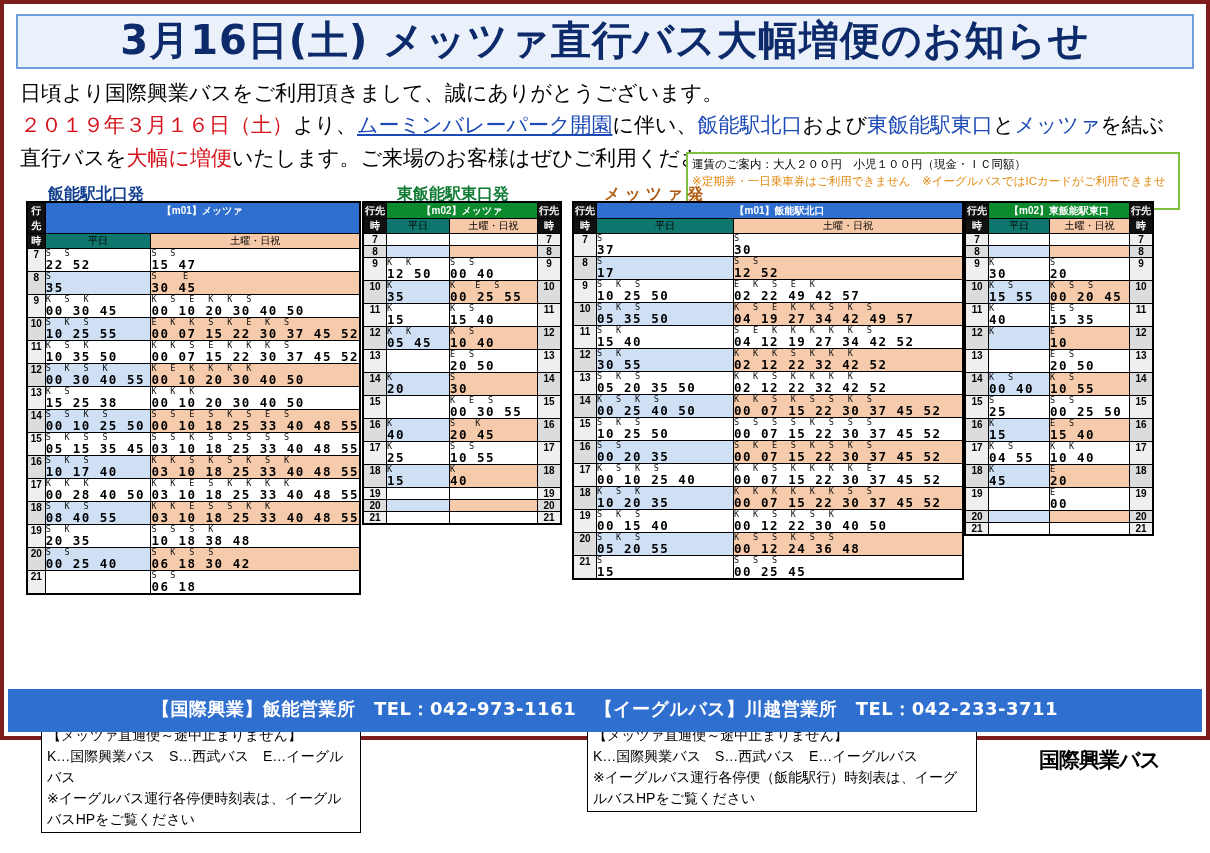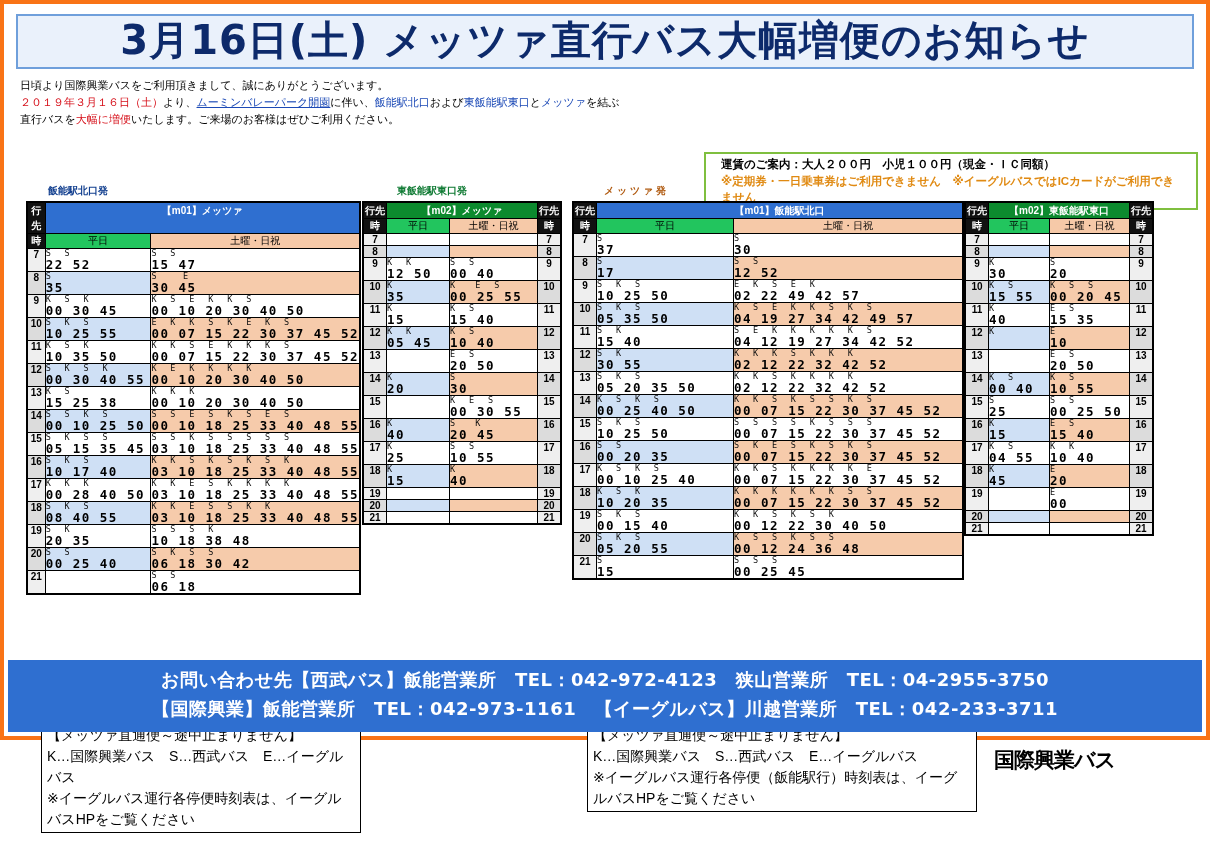--- a/index.html
+++ b/index.html
@@ -6,66 +6,65 @@
   body{
     width:1210px;height:853px;
     background:#ffffff;
     font-family:"Liberation Sans","DejaVu Sans",sans-serif;
     color:#000;
     position:relative;
     overflow:hidden;
   }
   .page{
     position:relative;width:1210px;height:740px;
-    border:4px solid #f97316;
+    border:4px solid #7f1d1d;
     box-sizing:border-box;
     background:#fff;
   }
   
   .title-bar{
     margin:10px 12px 0 12px;
     background:#eaf1fb;
     border:2px solid #6f9fdb;
     text-align:center;
     padding:2px 0 4px 0;
   }
   .title-bar .title-text{
     font-size:40px;font-weight:bold;letter-spacing:1px;
     color:#0d2a6b;
     font-family:"DejaVu Sans","Liberation Sans",sans-serif;
     line-height:1.12;
   }
   
   .intro{
     margin:8px 14px 0 16px;
-    font-size:11px;
+    font-size:21px;
     line-height:1.55;
     font-family:"DejaVu Sans","Liberation Sans",sans-serif;
   }
   .intro .l2{display:block;}
   .red{color:#d6101a;}
   .blue{color:#1b49b6;}
   .ul-blue{color:#1b49b6;text-decoration:underline;}
   .fare-box{
     position:absolute;
-    left:700px;top:148px;width:494px;
+    left:682px;top:148px;width:494px;
     border:2px solid #7fbf3f;
     background:#fff;
     font-size:11.5px;
     line-height:1.45;
-    padding:2px 15px;
+    padding:2px 4px;
     box-sizing:border-box;
-    font-weight:bold;
   }
   .fare-box .fare-line1{color:#000;}
   .fare-box .fare-line2{color:#e08a12;}
   
   .deplabel{
     position:absolute;
-    font-size:10px;
+    font-size:16px;
     font-weight:bold;
   }
   .dep-blue{color:#123f8f;}
   .dep-green{color:#0f7a33;}
   .dep-orange{color:#b05a10;text-align:right;}
   
   .tt{
     position:absolute;
     border:1px solid #000;
     box-sizing:border-box;
@@ -88,21 +87,21 @@
   }
   .hdr-route-green{
     background:#0c8a2e;color:#fff;font-weight:bold;text-align:center;
     font-size:12px;height:15px;line-height:15px;
   }
   .hdr-hour{
     background:#111;color:#fff;font-size:9.5px;text-align:center;
     height:14px;line-height:14px;font-weight:bold;
   }
   .hdr-wd{
-    background:#22c55e;text-align:center;font-size:10px;height:14px;line-height:14px;
+    background:#0f766e;text-align:center;font-size:10px;height:14px;line-height:14px;
   }
   .hdr-we{
     background:#f6c9a8;text-align:center;font-size:10px;height:14px;line-height:14px;margin-left:28px;
   }
   td.hourcell{
     background:#efefef;text-align:center;font-weight:bold;font-size:13px;
     width:22px;
   }
   td.cell{
     padding:1px 3px 2px 3px;
@@ -947,20 +946,19 @@
     <div>K…国際興業バス　S…西武バス　E…イーグルバス</div>
     <div>※イーグルバス運行各停便時刻表は、イーグルバスHPをご覧ください</div>
   </div>
 
   <div class="notes" style="left:583px;top:718px;width:390px;">
     <div>【メッツァ直通便～途中止まりません】</div>
     <div>K…国際興業バス　S…西武バス　E…イーグルバス</div>
     <div>※イーグルバス運行各停便（飯能駅行）時刻表は、イーグルバスHPをご覧ください</div>
   </div>
 
-  <div class="logo" style="left:990px;top:742px;">国際興業バス</div>
+  <div class="logo" style="left:1035px;top:742px;">国際興業バス</div>
 
   <div class="footer">
-    <div>お問い合わせ先【西武バス】飯能営業所　TEL：042-972-4123　狭山営業所　TEL：04-2955-3750</div>
     <div>【国際興業】飯能営業所　TEL：042-973-1161　【イーグルバス】川越営業所　TEL：042-233-3711</div>
   </div>
 
 </div>
 
 </body></html>

